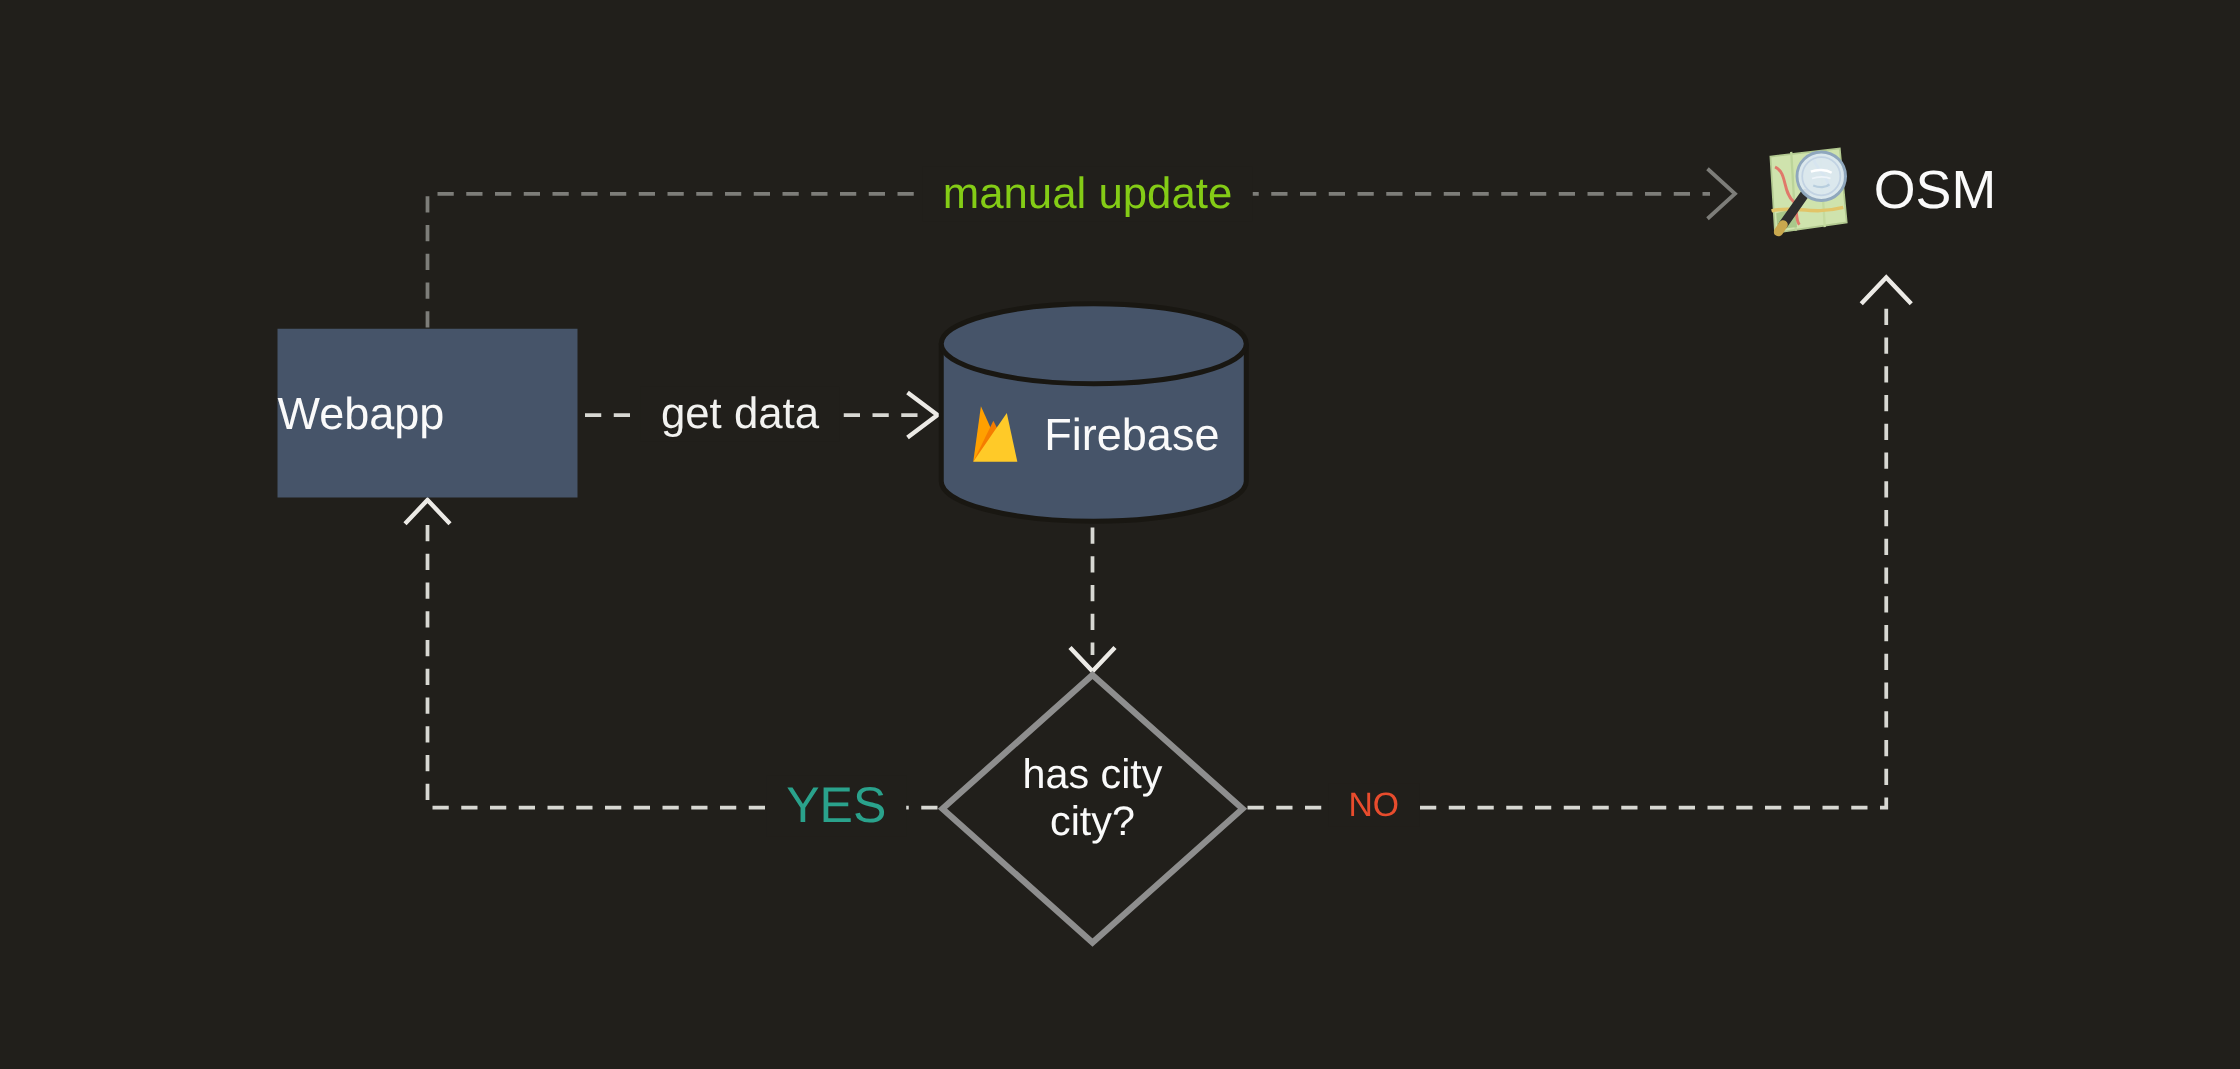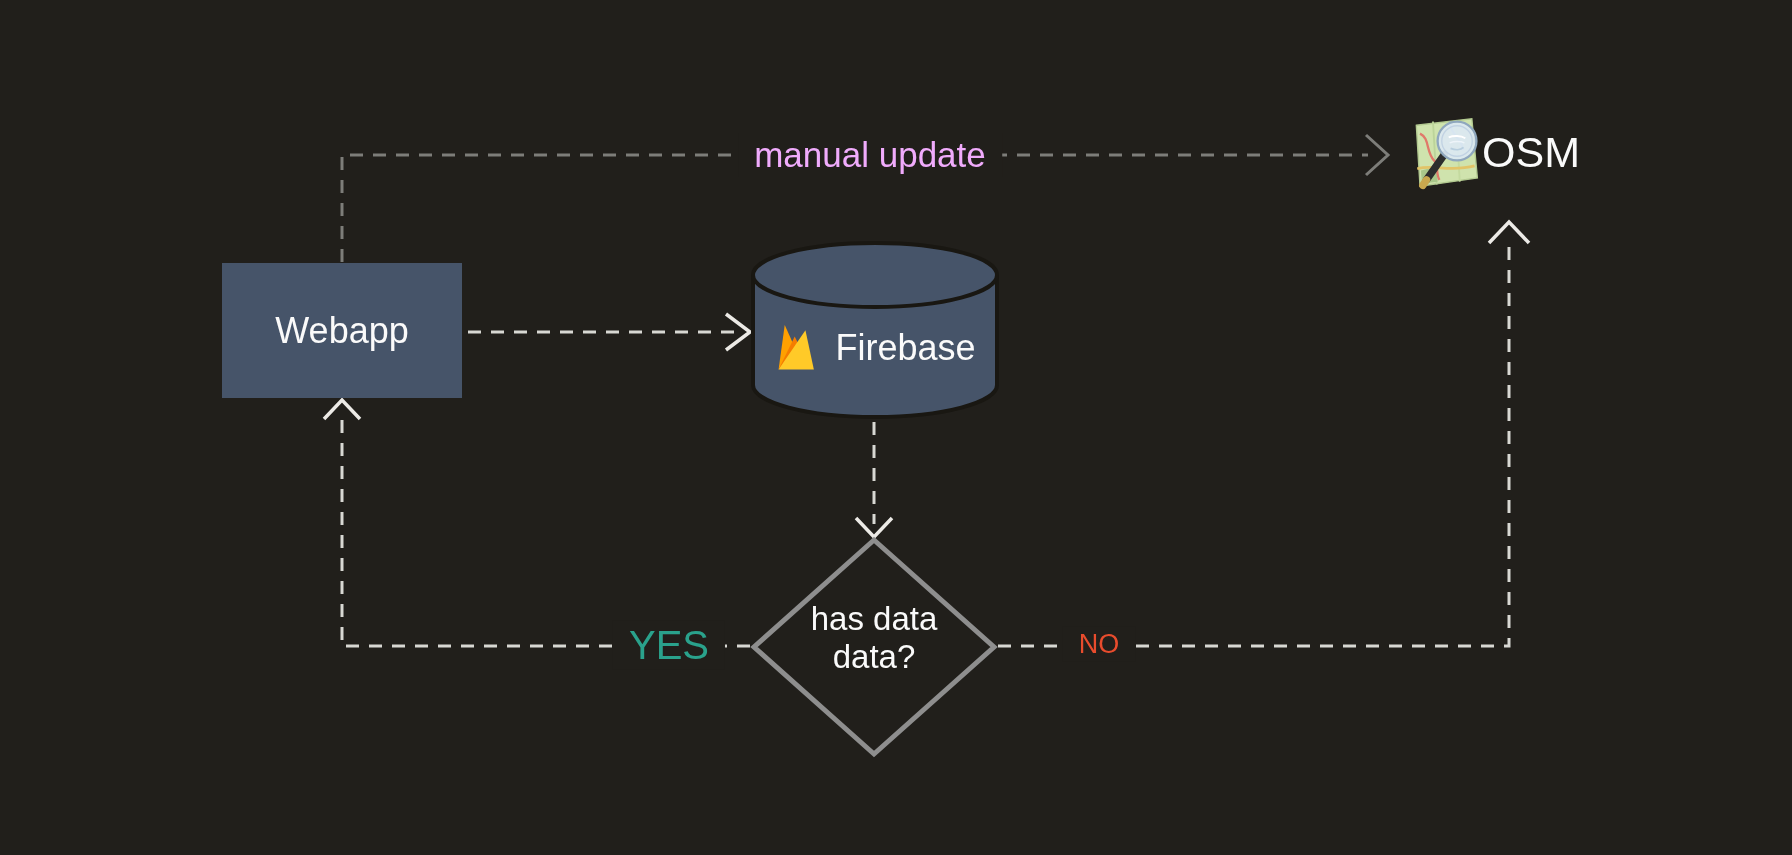--- a/index.html
+++ b/index.html
@@ -3,43 +3,43 @@
 <meta charset="utf-8">
 <style>
   html,body{margin:0;padding:0;background:#211f1b;}
   .canvas{
     position:relative;width:1792px;height:855px;background:#211f1b;overflow:hidden;
     font-family:"Liberation Sans","DejaVu Sans",sans-serif;
   }
   .layer{position:absolute;left:0;top:0;width:1792px;height:855px;}
   .node-rect{
     position:absolute;left:222px;top:263px;width:240px;height:135px;
-    background:#465469;display:flex;align-items:center;justify-content:center;
+    background:#465469;display:flex;align-items:center;justify-content:flex-start;
     color:#fafafa;font-size:36px;
   }
   .cyl-label{
     position:absolute;left:753px;top:316px;width:244px;height:64px;
     display:flex;align-items:center;justify-content:center;gap:15px;
     color:#fafafa;font-size:36px;
   }
   .decision-label{
     position:absolute;left:804px;top:600px;width:140px;
     text-align:center;color:#fafafa;font-size:33px;line-height:38px;
   }
   .edge-label{
     position:absolute;transform:translate(-50%,-50%);
     background:#211f1b;padding:2px 16px;white-space:nowrap;
   }
-  .lbl-manual{left:870px;top:155px;font-size:35px;color:#f0abfc;}
+  .lbl-manual{left:870px;top:155px;font-size:35px;color:#84cc16;}
   .lbl-getdata{left:592px;top:331px;font-size:35px;color:#f2f2f0;}
   .lbl-yes{left:669px;top:645px;font-size:40px;color:#2aa28c;}
   .lbl-no{left:1099px;top:644px;font-size:27px;color:#e84c2d;}
   .osm-node{
     position:absolute;left:1408px;top:105px;height:95px;
-    display:flex;align-items:center;
+    display:flex;align-items:center;gap:17px;
   }
   .osm-text{color:#fafafa;font-size:43px;}
   svg{display:block;}
 </style>
 </head>
 <body>
 
 <div class="canvas">
 
   <svg class="layer" width="1792" height="855" viewBox="0 0 1792 855">
@@ -83,23 +83,24 @@
 
   <div class="cyl-label">
     <svg width="46" height="56" viewBox="0 0 60 72">
       <polygon points="6,64 14,6 27,35" fill="#ffa000"></polygon>
       <polygon points="6,64 27,21 35,37" fill="#f57c00"></polygon>
       <polygon points="6,64 41,13 52,64" fill="#ffca28"></polygon>
     </svg>
     <span>Firebase</span>
   </div>
 
-  <div class="decision-label">has data data?</div>
+  <div class="decision-label">has city city?</div>
 
   <div class="edge-label lbl-manual">manual update</div>
+  <div class="edge-label lbl-getdata">get data</div>
   <div class="edge-label lbl-yes">YES</div>
   <div class="edge-label lbl-no">NO</div>
 
   <div class="osm-node">
     <svg width="74" height="80" viewBox="0 0 80 86">
       <path d="M9 13 L69 6 L75 70 L13 79 Z" fill="#cfe3ad" stroke="#b2c990" stroke-width="1.5"></path>
       <path d="M27 9 L31 77" stroke="#bcd49a" stroke-width="2" fill="none"></path>
       <path d="M52 8 L56 74" stroke="#c4da9f" stroke-width="2" fill="none"></path>
       <polygon points="14,62 30,58 32,74 15,76" fill="#a9c78a"></polygon>
       <path d="M13 22 C24 27, 19 43, 29 52 C33 57, 30 66, 34 72" stroke="#e0796a" stroke-width="2.5" fill="none"></path>

